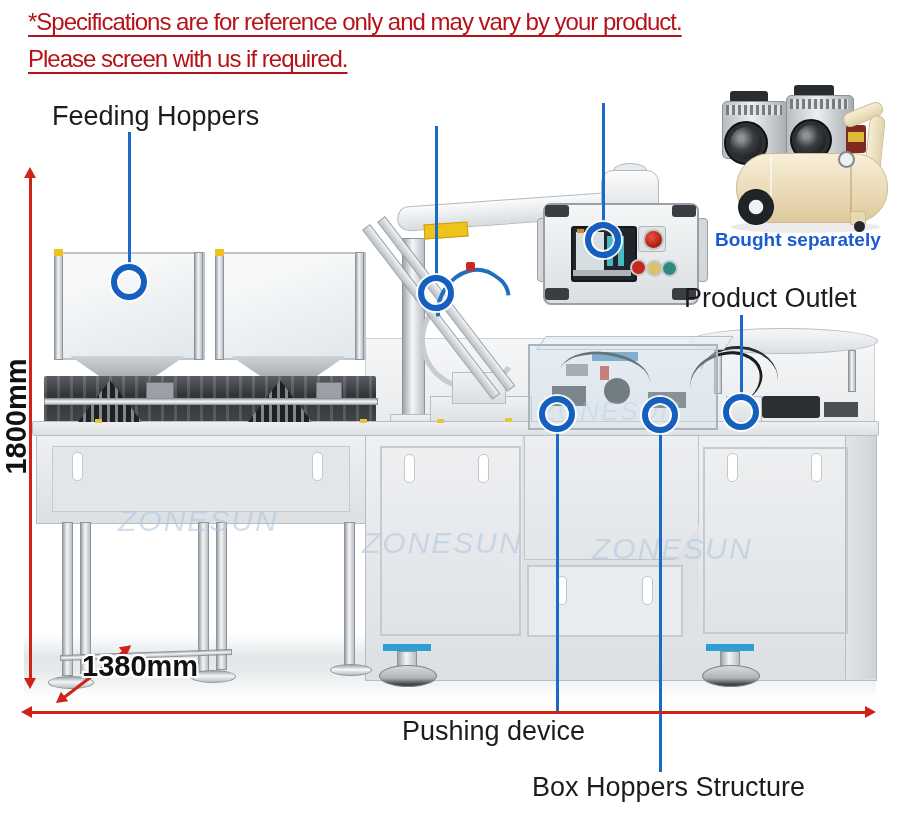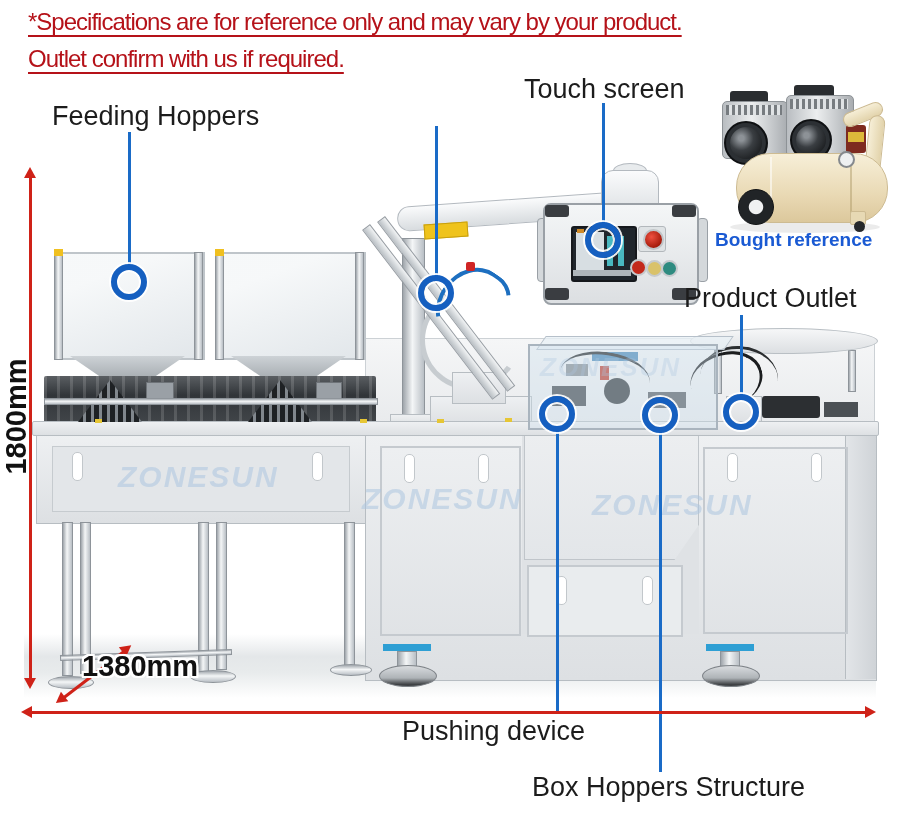--- a/index.html
+++ b/index.html
@@ -8,22 +8,22 @@
   .abs{position:absolute;}
 
   
   .disclaimer{font-size:24px;letter-spacing:-1px;color:#b51219;white-space:nowrap;
               text-decoration:underline;text-decoration-thickness:2px;text-underline-offset:5px;z-index:60;}
   .callout{font-size:27px;color:#1c1c1c;white-space:nowrap;z-index:60;}
   .note{font-size:19px;font-weight:bold;color:#1a5ad3;white-space:nowrap;z-index:60;}
   .dimtxt{font-size:29px;font-weight:bold;color:#111;white-space:nowrap;z-index:60;}
   .halo{text-shadow:-2px -2px 0 #fff,2px -2px 0 #fff,-2px 2px 0 #fff,2px 2px 0 #fff,
         0 -2px 0 #fff,0 2px 0 #fff,-2px 0 0 #fff,2px 0 0 #fff;}
-  .wm{font-style:italic;font-weight:bold;color:#adc6e0;opacity:.55;letter-spacing:2px;
-      font-size:30px;white-space:nowrap;z-index:30;}
+  .wm{font-style:italic;font-weight:normal;color:#adc6e0;opacity:.55;letter-spacing:2px;
+      font-size:30px;white-space:nowrap;z-index:30;margin-top:44px;}
 
   
   .leader{width:3px;background:#1a6bc7;z-index:50;}
   .marker{width:24px;height:24px;border:6px solid #155fc0;border-radius:50%;z-index:55;
           box-shadow:0 0 0 2px rgba(255,255,255,.9), inset 0 0 0 2px rgba(255,255,255,.9);}
 
   
   .dline{background:#cf2218;z-index:50;}
   .dline.v{width:2.5px;}
   .dline.h{height:2.5px;}
@@ -43,28 +43,27 @@
   .slot{width:9px;height:27px;background:#fff;border:1px solid #c2c7cb;border-radius:5px;z-index:12;}
   .door{border:2px solid #c5cacf;z-index:11;}
   .z10{z-index:10;} .z11{z-index:11;} .z12{z-index:12;} .z13{z-index:13;} .z14{z-index:14;} .z15{z-index:15;}
 </style>
 </head>
 <body>
 
 <div id="stage">
 
   <div class="abs disclaimer" style="left:28px;top:8px;">*Specifications are for reference only and may vary by your product.</div>
-  <div class="abs disclaimer" style="left:28px;top:45px;">Outlet confirm with us if required.</div>
+  <div class="abs disclaimer" style="left:28px;top:45px;">Please screen with us if required.</div>
 
   <div class="abs callout" style="left:52px;top:101px;">Feeding Hoppers</div>
-  <div class="abs callout" style="left:524px;top:74px;">Touch screen</div>
   <div class="abs callout" style="left:684px;top:283px;">Product Outlet</div>
   <div class="abs callout" style="left:402px;top:716px;">Pushing device</div>
   <div class="abs callout" style="left:532px;top:772px;">Box Hoppers Structure</div>
-  <div class="abs note" style="left:715px;top:229px;">Bought reference</div>
+  <div class="abs note" style="left:715px;top:229px;">Bought separately</div>
 
   <div class="abs leader" style="left:128px;top:132px;height:132px;"></div>
   <div class="abs leader" style="left:435px;top:126px;height:150px;"></div>
   <div class="abs leader" style="left:602px;top:103px;height:121px;"></div>
   <div class="abs leader" style="left:740px;top:315px;height:80px;"></div>
   <div class="abs leader" style="left:556px;top:431px;height:281px;"></div>
   <div class="abs leader" style="left:659px;top:432px;height:340px;"></div>
 
   <div class="abs marker" style="left:111px;top:264px;"></div>
   <div class="abs marker" style="left:418px;top:275px;"></div>

